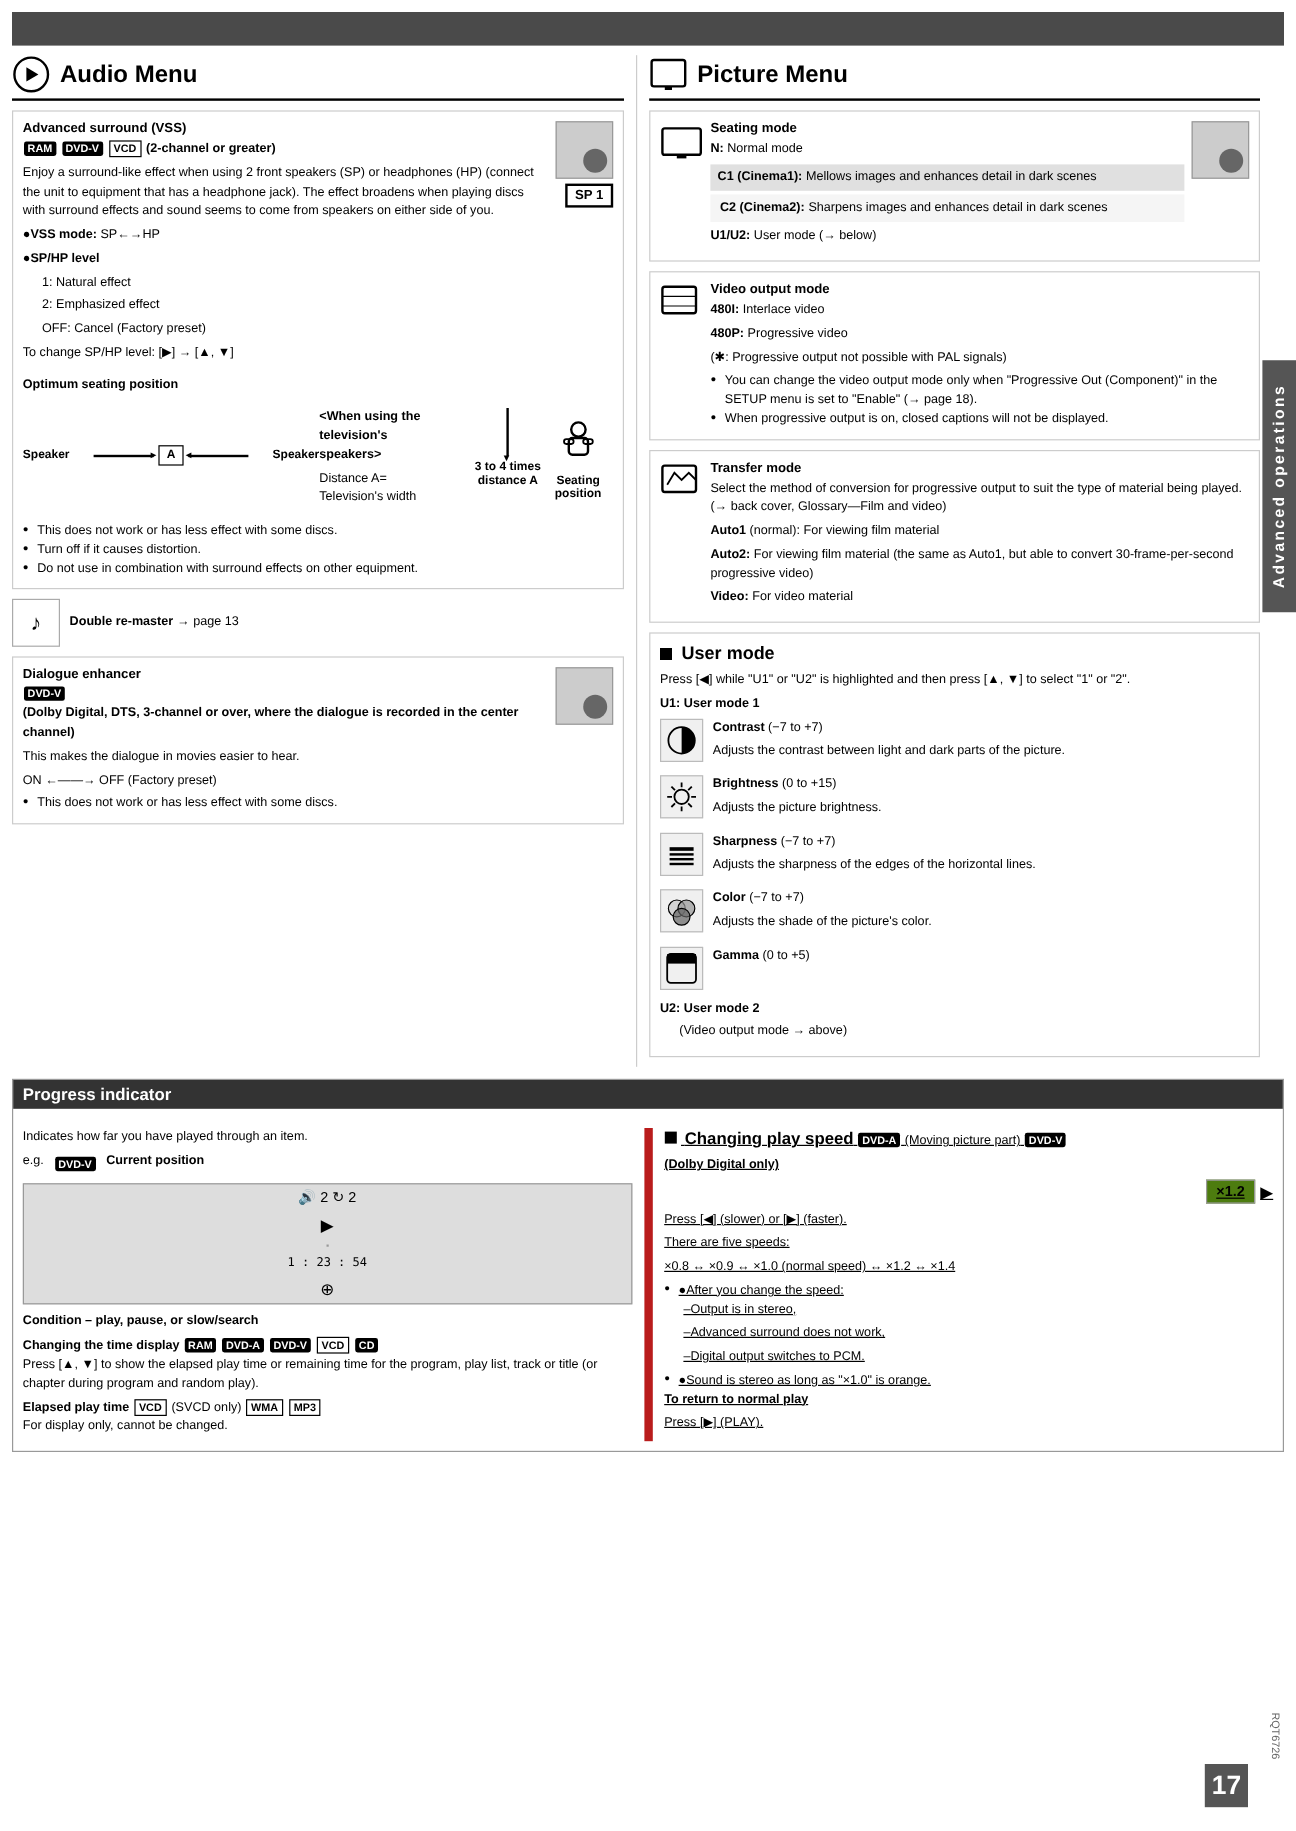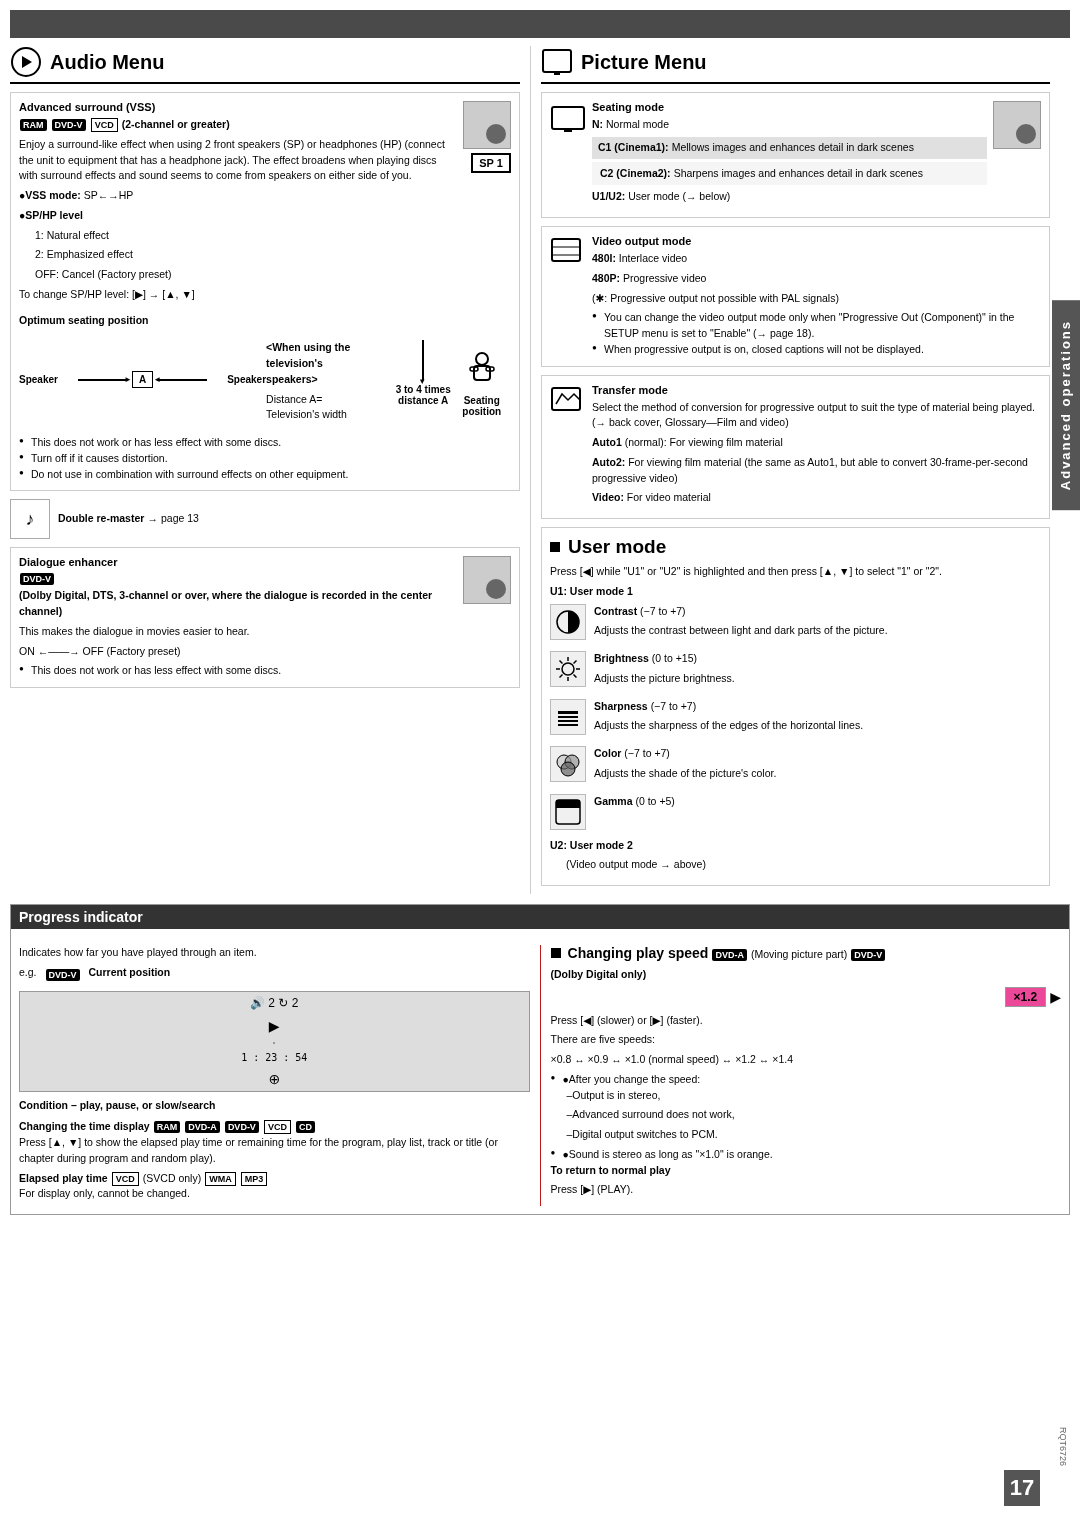--- a/index.html
+++ b/index.html
@@ -237,21 +237,21 @@
       height: 100%;
       background: #aaa;
       width: 30%;
     }
     .time-display {
       font-size: 10px;
       font-weight: normal;
       font-family: monospace;
     }
     .play-speed-box {
-      background: #ec4899;
+      background: #4d7c0f;
       border: 1px solid #999;
       padding: 2px 8px;
       font-size: 12px;
       font-weight: bold;
       display: inline-block;
     }
     .row-with-icon {
       display: flex;
       align-items: flex-start;
       margin-bottom: 8px;
@@ -521,21 +521,21 @@
               <span class="bold">Video:</span>
               <span>For video material</span>
             </div>
           </div>
         </div>
       </div>
 
       <div class="section-box">
         <div class="user-mode-header">
           <span class="black-square"></span>
-          <span style="font-size:19px;font-weight:bold;">User mode</span>
+          <span style="font-size:15px;font-weight:bold;">User mode</span>
         </div>
         <div class="text-body">Press [◀] while "U1" or "U2" is highlighted and then press [▲, ▼] to select "1" or "2".</div>
         <div class="text-body bold">U1:  User mode 1</div>
 
         <div>
 
           <div class="row-with-icon">
             <div class="row-icon">
               <svg width="28" height="28" viewBox="0 0 28 28">
                 <circle cx="14" cy="14" r="11" fill="none" stroke="#000" stroke-width="1.5"></circle>
@@ -668,21 +668,21 @@
         <div style="margin-top:4px;">
           <span class="text-body bold">Elapsed play time</span>
           <span class="badge-outline">VCD</span>
           <span class="text-body">(SVCD only)</span>
           <span class="badge-outline">WMA</span>
           <span class="badge-outline">MP3</span>
         </div>
         <div class="text-body">For display only, cannot be changed.</div>
       </div>
 
-      <div style="flex:1;border-left:1px solid #b91c1c;padding-left:10px;">
+      <div style="flex:1;border-left:7px solid #b91c1c;padding-left:10px;text-decoration:underline;">
         <div style="margin-bottom:4px;">
           <span class="black-square"></span>
           <span style="font-size:14px;font-weight:bold;">Changing play speed</span>
           <span class="badge">DVD-A</span>
           <span class="text-body">(Moving picture part)</span>
           <span class="badge">DVD-V</span>
         </div>
         <div class="text-body bold">(Dolby Digital only)</div>
         <div style="display:flex;align-items:center;justify-content:flex-end;margin-bottom:6px;">
           <div class="play-speed-box">×1.2</div>

